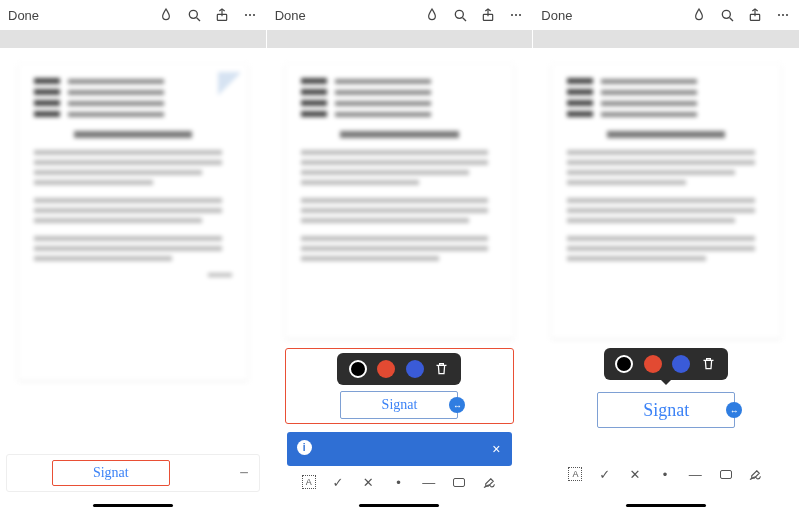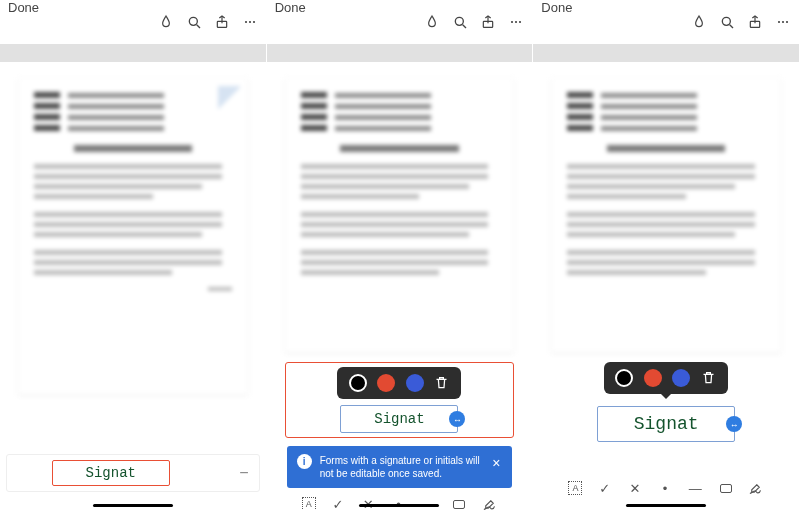--- a/index.html
+++ b/index.html
@@ -1,39 +1,39 @@
 <!DOCTYPE html>
 <html><head>
   <meta charset="utf-8">
   <style>
     * { margin:0; padding:0; box-sizing:border-box; font-family:-apple-system,Helvetica,Arial,sans-serif; }
     body { background:#fff; width:800px; height:510px; overflow:hidden; }
     .row { display:flex; width:800px; height:510px; }
     .screen { width:266.66px; height:510px; position:relative; background:#fff; border-right:1px solid #fff; overflow:hidden; }
-    .topbar { height:44px; display:flex; padding:0 8px; background:#fff;gap:44px; }
+    .topbar { height:30px; display:flex; align-items:center; padding:0 8px; background:#fff;gap:44px; }
     .done { font-size:13px; color:#444; }
     .top-icons { margin-left:auto; display:flex; gap:12px; align-items:center; color:#444; }
     .ic { width:16px; height:16px; display:flex; align-items:center; justify-content:center; }
     .docstrip { height:18px; background:#e1e1e1; }
     .docbody { padding:16px 18px 10px; height:342px; }
     .doc { background:#fff; width:100%; height:100%; box-shadow:0 1px 4px rgba(0,0,0,.08); padding:14px 16px; position:relative; filter:blur(2.2px); }
     .meta-row { display:flex; align-items:center; margin-bottom:5px; }
     .meta-l { width:26px; height:6px; background:#4a4a4a; margin-right:8px; }
     .meta-r { height:5px; background:#8d8d8d; flex:1; max-width:96px; }
     .corner { position:absolute; top:8px; right:8px; width:22px; height:26px; background:linear-gradient(135deg,#d6e3f2 50%,transparent 50%); }
     .doc-title { width:60%; height:7px; background:#7a7a7a; margin:14px auto 12px; }
     .para { height:5px; background:#bdbdbd; margin-bottom:5px; }
     .para.w85 { width:85%; } .para.w95 { width:95%; } .para.w70 { width:70%; } .para.w60 { width:60%; }
     .foot { width:24px; height:4px; background:#bdbdbd; margin-left:auto; margin-top:12px; }
 
     
     .sheet { position:absolute; bottom:12px; left:0; right:0; padding:0 6px; }
     .sig-card { height:38px; border:1px solid #eee; border-radius:3px; display:flex; align-items:center; padding:0 10px; margin-bottom:6px; }
     .sig-box { width:118px; height:26px; border:1.5px solid #e94f35; border-radius:2px; margin:0 auto; display:flex; align-items:center; justify-content:center; }
-    .sig-text { font-family:Liberation Mono, monospace; font-size:14px; color:#14532d; }
+    .sig-text { font-family:Liberation Serif, serif; font-size:14px; color:#3b82f6; }
     .minus { margin-left:auto; font-size:16px; color:#888; }
     .init-card { height:34px; border:1px solid #eee; border-radius:3px; display:flex; align-items:center; padding:0 10px; font-size:12px; color:#555; }
     .plus { margin-left:auto; font-size:16px; color:#888; }
     .homebar { position:absolute; bottom:3px; left:50%; transform:translateX(-50%); width:80px; height:3px; border-radius:2px; background:#000; }
 
     
     .hl { border:1.5px solid #e94f35; border-radius:3px; padding:4px; }
 
     
     .colortb { width:124px; height:32px; background:#2d2d2d; border-radius:6px; display:flex; align-items:center; justify-content:space-around; padding:0 6px; }
@@ -216,21 +216,20 @@
                 <path d="M7 7l1 13h8l1-13"></path>
               </svg></span>
         </div>
         <div class="sig-placed" style="margin:0 auto">
           <span class="sig-text">Signat</span>
           <span class="handle">↔</span>
         </div>
       </div>
       <div class="info-banner">
         <span class="info-ic">i</span>
-        <span>Forms with a signature or initials will not be editable once saved.</span>
         <span class="ban-close">×</span>
       </div>
       <div class="tooltb">
         <span class="ti" style="border:1px dotted #555;width:14px;height:14px;font-size:9px">A</span>
         <span class="ti">✓</span>
         <span class="ti">✕</span>
         <span class="ti">•</span>
         <span class="ti">—</span>
         <span class="ti">
             <span style="display:block;width:12px;height:9px;border:1.4px solid #555;border-radius:2px"></span>

